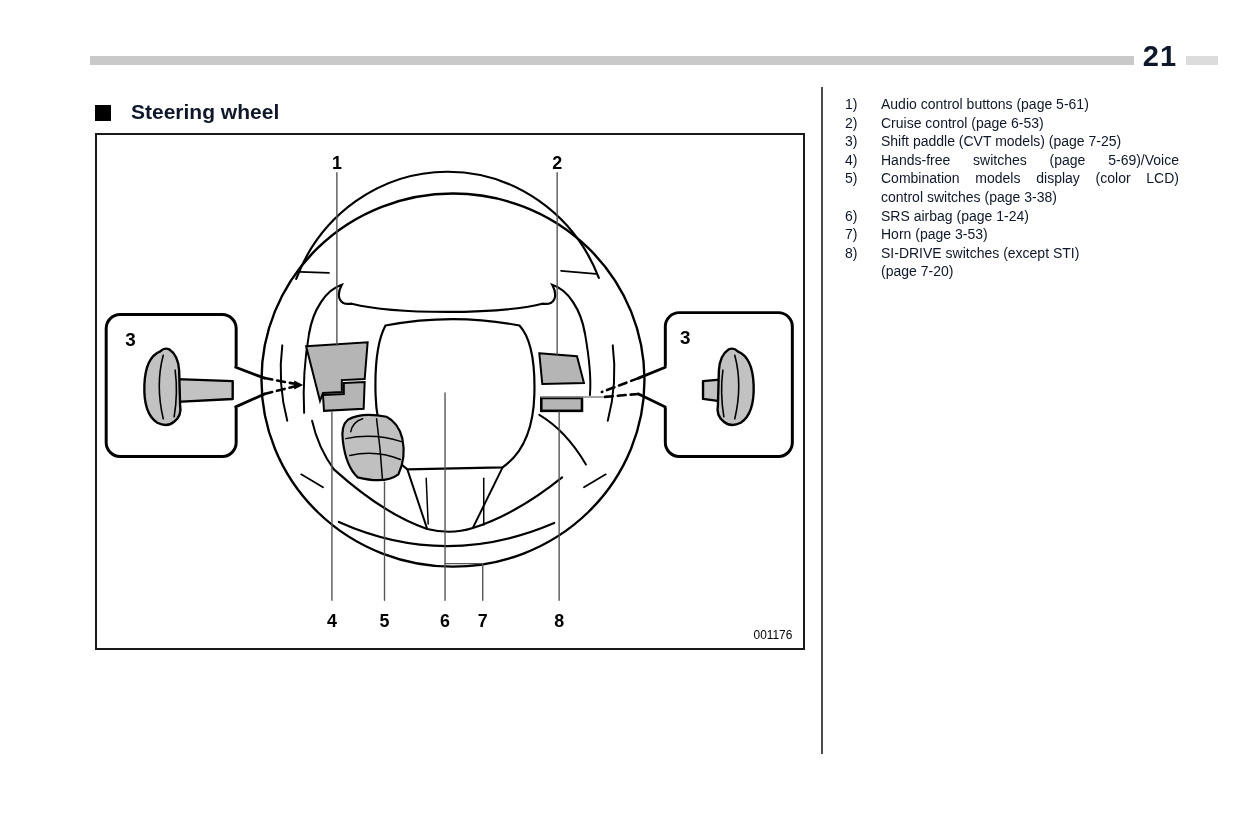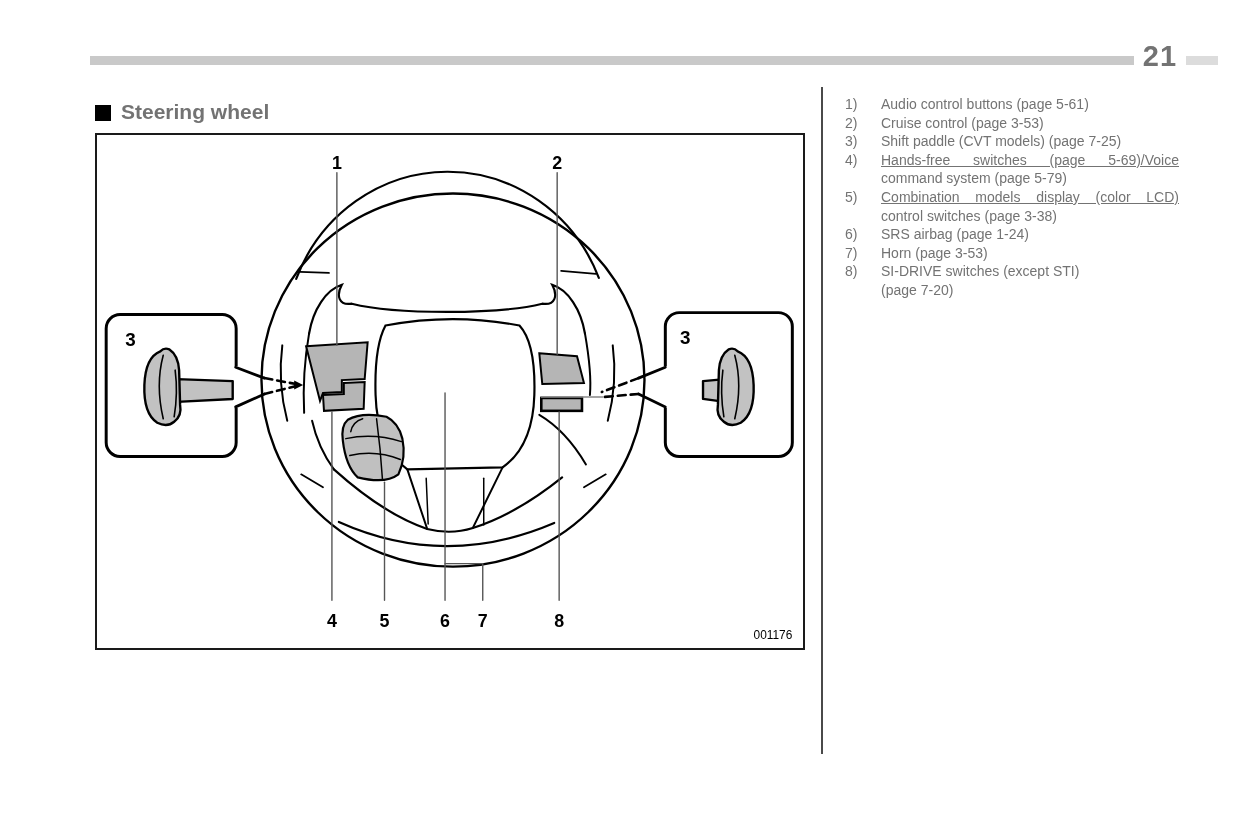--- a/index.html
+++ b/index.html
@@ -1,39 +1,39 @@
 <!DOCTYPE html>
 <html><head>
 <meta charset="utf-8">
 <style>
   html,body{margin:0;padding:0;background:#fff;}
   #page{position:relative;width:1241px;height:754px;background:#ffffff;overflow:hidden;
-        font-family:"Liberation Sans","DejaVu Sans",sans-serif;color:#737373;}
+        font-family:"Liberation Sans","DejaVu Sans",sans-serif;color:#0f172a;}
   
   #top-bar{position:absolute;left:90px;top:56px;width:1090px;height:9px;background:#c9c9c9;}
   #top-bar-light{position:absolute;left:1184px;top:56px;width:34px;height:9px;background:#dcdcdc;}
   #page-number{position:absolute;left:1134px;top:36px;width:52px;height:40px;background:#ffffff;
                font-size:29px;font-weight:bold;text-align:center;line-height:40px;letter-spacing:1px;}
   
-  #section-heading{position:absolute;left:95px;top:100px;display:flex;align-items:center;gap:10px;}
+  #section-heading{position:absolute;left:95px;top:100px;display:flex;align-items:center;gap:20px;}
   #section-heading .sq{width:16px;height:16px;background:#000;margin-top:2px;}
   #section-heading .t{font-size:21px;font-weight:bold;}
   
   #figure-box{position:absolute;left:95px;top:133px;width:710px;height:517px;
               border:2px solid #1a1a1a;box-sizing:border-box;background:#fff;}
   #figure-box svg{display:block;width:100%;height:100%;}
   
   #divider{position:absolute;left:821px;top:87px;width:2px;height:714px;background:#4a4a4a;}
   
   #legend{position:absolute;left:845px;top:95px;width:334px;font-size:14px;line-height:18.6px;}
   .legend-item{display:flex;}
   .legend-item .num{width:36px;flex:0 0 36px;}
   .legend-item .txt{flex:1;min-width:0;}
   .legend-item .line{white-space:nowrap;}
-  .legend-item .line.just{white-space:normal;text-align:justify;text-align-last:justify;text-decoration:underline;}
+  .legend-item .line.just{white-space:normal;text-align:justify;text-align-last:justify;}
   
   #continued{position:absolute;left:960px;top:776px;width:215px;text-align:right;
              font-size:15px;font-weight:bold;font-style:italic;letter-spacing:0.3px;}
 </style>
 </head>
 <body>
 
 <div id="page">
 
   <div id="top-bar"></div>
@@ -147,34 +147,33 @@
   <div id="legend">
       <div class="legend-item">
         <span class="num">1)</span>
         <div class="txt">
           <div class="line">Audio control buttons (page 5-61)</div>
         </div>
       </div>
       <div class="legend-item">
         <span class="num">2)</span>
         <div class="txt">
-          <div class="line">Cruise control (page 3-53)</div>
+          <div class="line">Cruise control (page 6-53)</div>
         </div>
       </div>
       <div class="legend-item">
         <span class="num">3)</span>
         <div class="txt">
           <div class="line">Shift paddle (CVT models) (page 7-25)</div>
         </div>
       </div>
       <div class="legend-item">
         <span class="num">4)</span>
         <div class="txt">
           <div class="line just">Hands-free switches (page 5-69)/Voice</div>
-          <div class="line">command system (page 5-79)</div>
         </div>
       </div>
       <div class="legend-item">
         <span class="num">5)</span>
         <div class="txt">
           <div class="line just">Combination models display (color LCD)</div>
           <div class="line">control switches (page 3-38)</div>
         </div>
       </div>
       <div class="legend-item">

